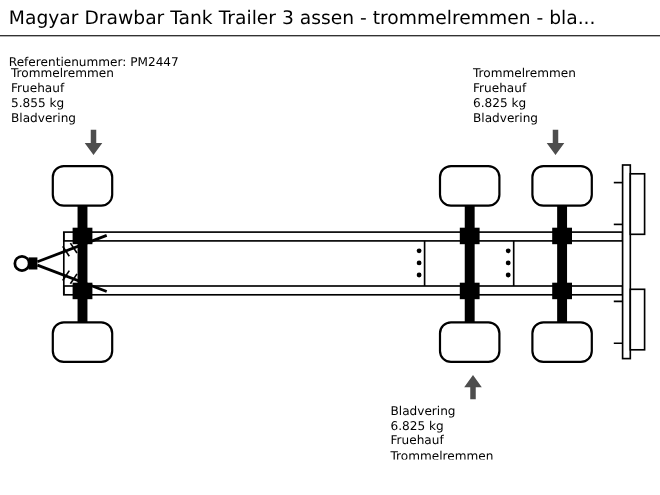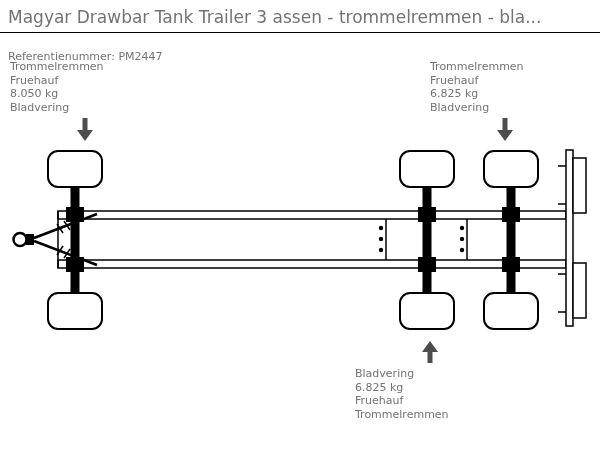--- a/index.html
+++ b/index.html
@@ -1,19 +1,19 @@
 <!DOCTYPE html>
 <html><head>
 <meta charset="utf-8">
 <style>
   html,body { margin:0; padding:0; background:#ffffff; }
   .page {
     position:relative; width:600px; height:418px; overflow:hidden;
     background:#ffffff; font-family:"DejaVu Sans", "Liberation Sans", sans-serif;
-    color:#737373;
+    color:#000000;
   }
   .title {
     position:absolute; left:8px; top:7px; width:584px;
     font-size:17px; white-space:nowrap; overflow:hidden;
   }
   .divider {
     position:absolute; left:0; top:32px; width:600px; height:0;
     border-top:1px solid #000;
   }
   .ref {
@@ -41,21 +41,21 @@
 
 <div class="page">
 
   <div class="title">Magyar Drawbar Tank Trailer 3 assen - trommelremmen - bla...</div>
   <div class="divider"></div>
   <div class="ref">Referentienummer: PM2447</div>
 
   <div class="ann ann-front">
     <div>Trommelremmen</div>
     <div>Fruehauf</div>
-    <div>8.050 kg</div>
+    <div>5.855 kg</div>
     <div>Bladvering</div>
   </div>
 
   <div class="ann ann-rear2">
     <div>Trommelremmen</div>
     <div>Fruehauf</div>
     <div>6.825 kg</div>
     <div>Bladvering</div>
   </div>
 

